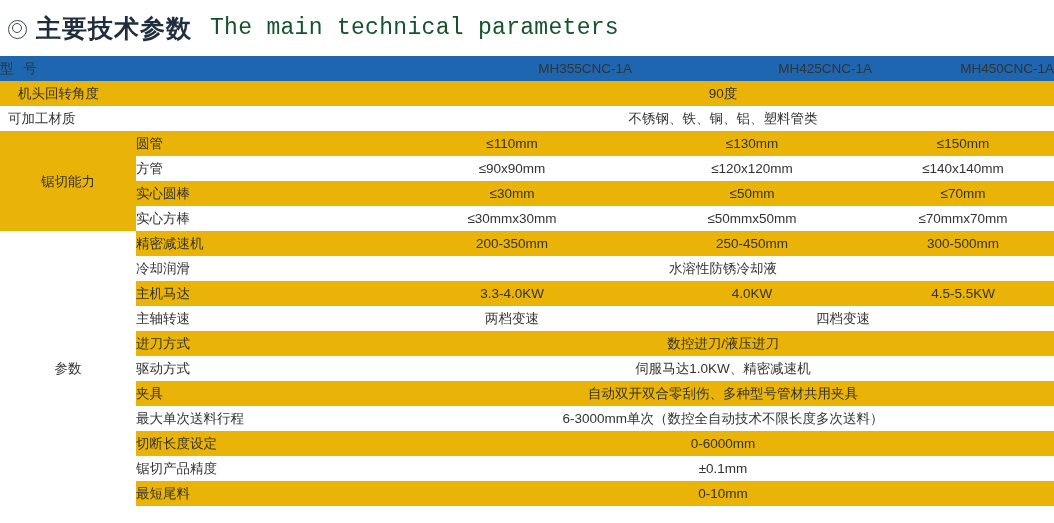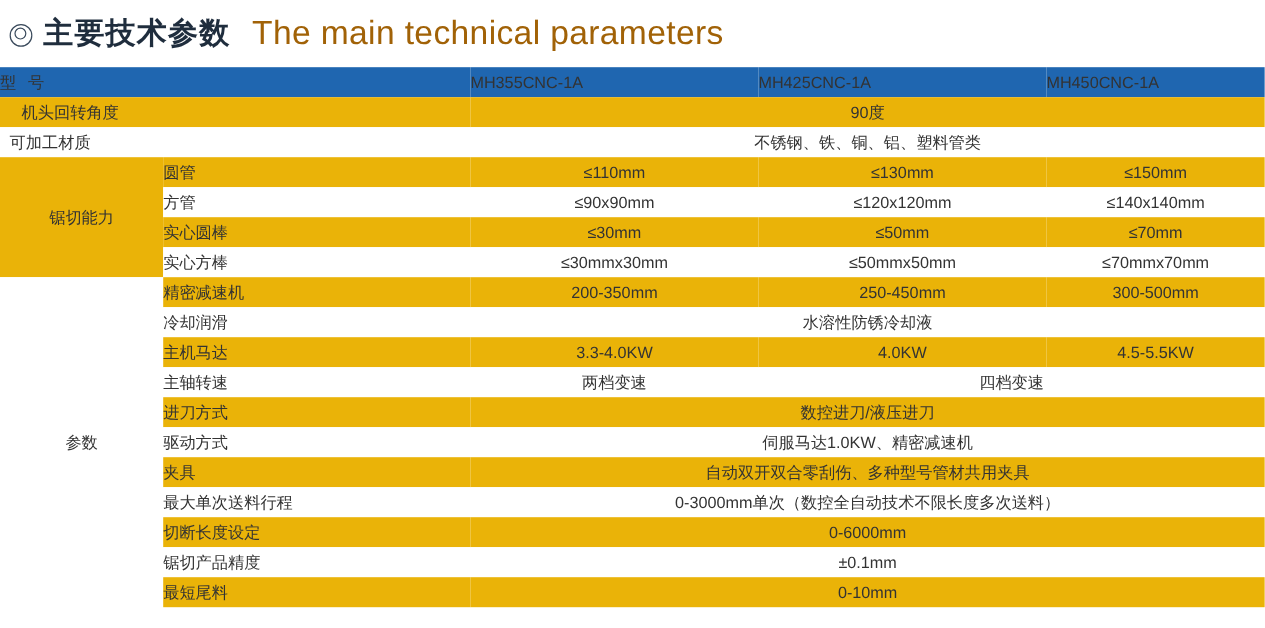--- a/index.html
+++ b/index.html
@@ -36,25 +36,26 @@
     border-radius: 50%;
   }
   .title-cn {
     font-size: 25px;
     font-weight: bold;
     color: #1f2d3d;
     letter-spacing: 1px;
     line-height: 1;
   }
   .title-en {
-    font-size: 28px;
-    color: #a16207;
+    font-size: 23px;
+    color: #14532d;
     letter-spacing: 0.3px;
     line-height: 1;
     margin-left: 9px;
+    font-family: Liberation Mono, monospace;
   }
 
   
   table.spec {
     width: 1054px;
     border-collapse: collapse;
     table-layout: fixed;
   }
   table.spec td, table.spec th {
     padding: 0;
@@ -67,21 +68,21 @@
     border: 0;
   }
 
   
   .hdr {
     background: #1f66b0;
     color: #ffffff;
     height: 33px;
     line-height: 33px;
     font-size: 14.5px;
-    text-align: left;
+    text-align: right;
     border-left: 2px solid #ffffff;
     border-right: 2px solid #ffffff;
   }
   .hdr-model {
     text-align: left;
     padding-left: 28px;
     letter-spacing: 3px;
     border-left: 8px solid #ffffff;
   }
 
@@ -197,21 +198,21 @@
         <tr>
           <td class="plain sublbl">驱动方式</td>
           <td class="plain val" colspan="3">伺服马达1.0KW、精密减速机</td>
         </tr>
         <tr>
           <td class="stripe sublbl">夹具</td>
           <td class="stripe val" colspan="3">自动双开双合零刮伤、多种型号管材共用夹具</td>
         </tr>
         <tr>
           <td class="plain sublbl">最大单次送料行程</td>
-          <td class="plain val" colspan="3">0-3000mm单次（数控全自动技术不限长度多次送料）</td>
+          <td class="plain val" colspan="3">6-3000mm单次（数控全自动技术不限长度多次送料）</td>
         </tr>
         <tr>
           <td class="stripe sublbl">切断长度设定</td>
           <td class="stripe val" colspan="3">0-6000mm</td>
         </tr>
         <tr>
           <td class="plain sublbl">锯切产品精度</td>
           <td class="plain val" colspan="3">±0.1mm</td>
         </tr>
         <tr>

